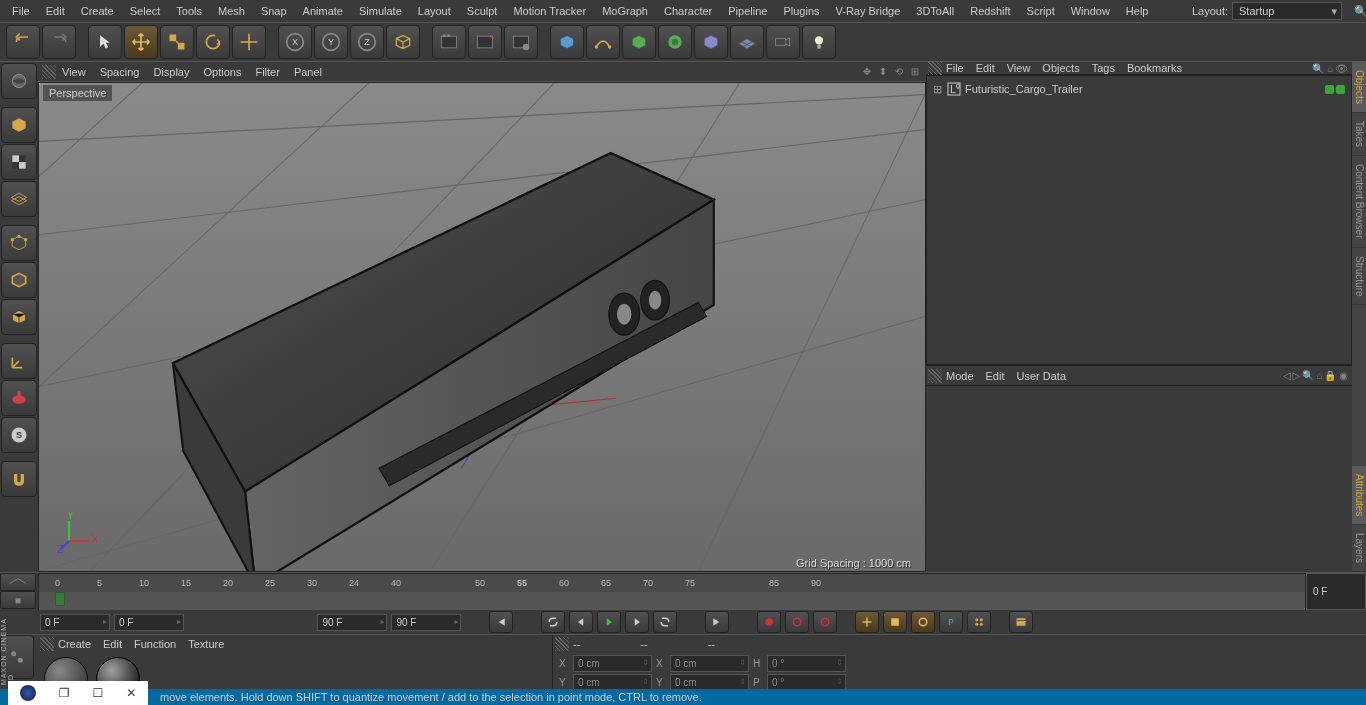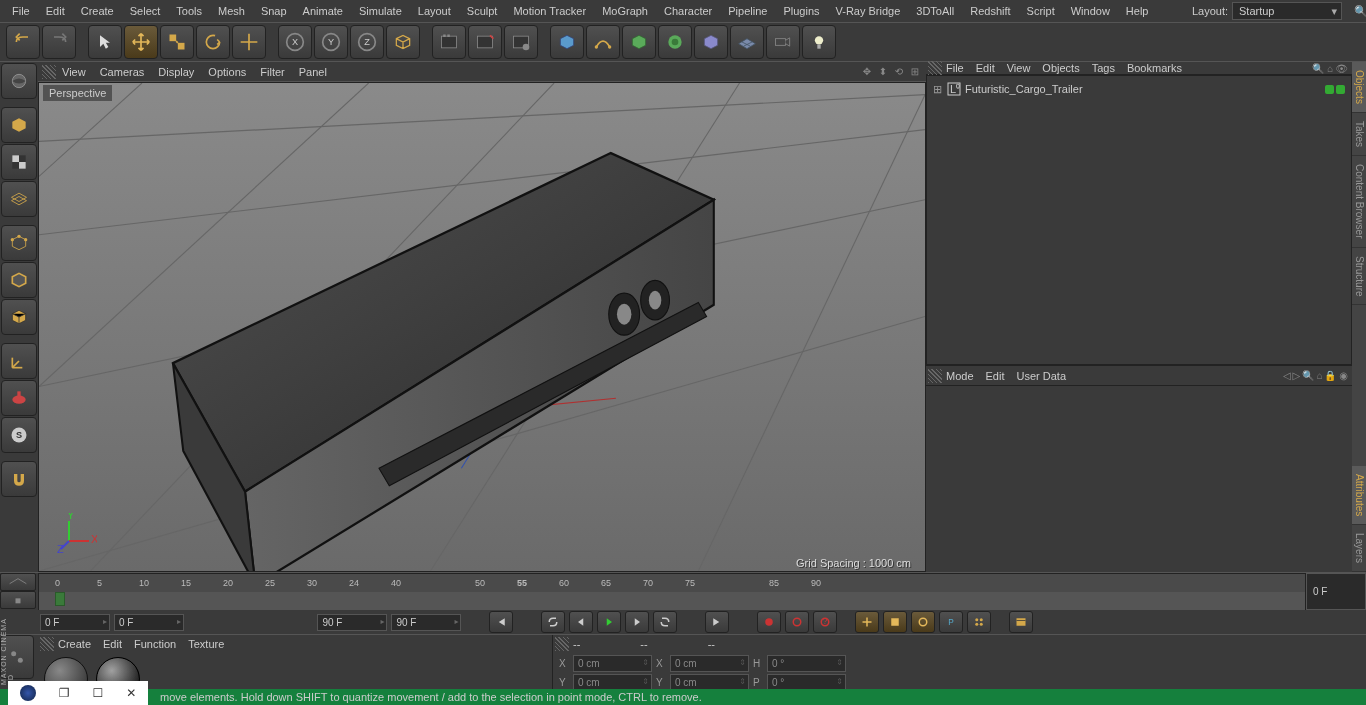--- a/index.html
+++ b/index.html
@@ -69,21 +69,21 @@
 .matball{width:44px;height:44px;border-radius:50%;background:radial-gradient(circle at 35% 30%,#888,#222);border:1px solid #111}
 .matlabel{font-size:10px;margin-top:2px}
 .coordpanel{width:300px;border-left:1px solid #222}
 .coordmenu{height:18px;display:flex;align-items:center;padding-left:20px;position:relative;gap:60px}
 .coordmenu .drag{position:absolute;left:2px;width:14px;height:14px;background:repeating-linear-gradient(45deg,#666,#666 1px,transparent 1px,transparent 3px)}
 .coordgrid{padding:2px 6px}
 .crow{display:flex;gap:4px;margin-bottom:2px;align-items:center}
 .crow label{width:10px;color:#999;font-size:10px}
 .cfield{flex:1;background:#2a2a2a;border:1px solid #555;padding:2px 4px;font-size:10px;color:#888;position:relative}
 .cfield::after{content:"⇕";position:absolute;right:2px;color:#555;font-size:8px}
-.statusbar{position:absolute;bottom:0;left:0;right:0;height:16px;background:#15803d;display:flex;align-items:center;padding-left:160px;font-size:10px;color:#bbb}
+.statusbar{position:absolute;bottom:0;left:0;right:0;height:16px;background:#0369a1;display:flex;align-items:center;padding-left:160px;font-size:10px;color:#bbb}
 .winbtns{position:absolute;bottom:0;left:8px;width:140px;height:24px;background:#fff;display:flex;align-items:center;justify-content:space-around}
 .winbtns span{color:#333;font-size:12px}
 .brand{position:absolute;bottom:20px;left:0;width:8px;height:70px;writing-mode:vertical-rl;font-size:7px;color:#aaa;transform:rotate(180deg);letter-spacing:1px}
 .viewport-svg{width:100%;height:100%;display:block}
 </style>
 </head>
 <body>
 
 <div class="menubar">
   <span>File</span>
@@ -320,21 +320,21 @@
         <svg viewBox="0 0 24 24">
           <path d="M6 6 L6 14 Q6 20 12 20 Q18 20 18 14 L18 6 L14 6 L14 14 Q14 16 12 16 Q10 16 10 14 L10 6 Z" fill="#d4a84a"></path>
         </svg>
       </div>
   </div>
 
   <div class="viewport-wrap">
     <div class="vmenu">
       <div class="drag"></div>
       <span>View</span>
-      <span>Cameras</span>
+      <span>Spacing</span>
       <span>Display</span>
       <span>Options</span>
       <span>Filter</span>
       <span>Panel</span>
       <div class="vicons">
         <span>✥</span>
         <span>⬍</span>
         <span>⟲</span>
         <span>⊞</span>
       </div>

